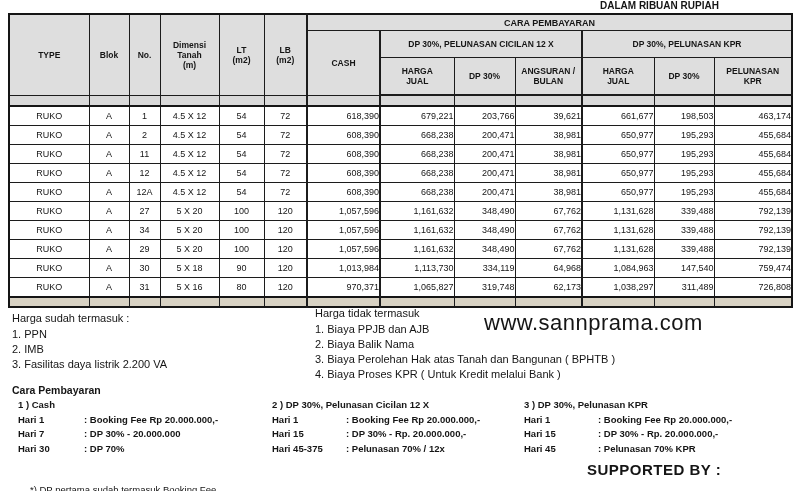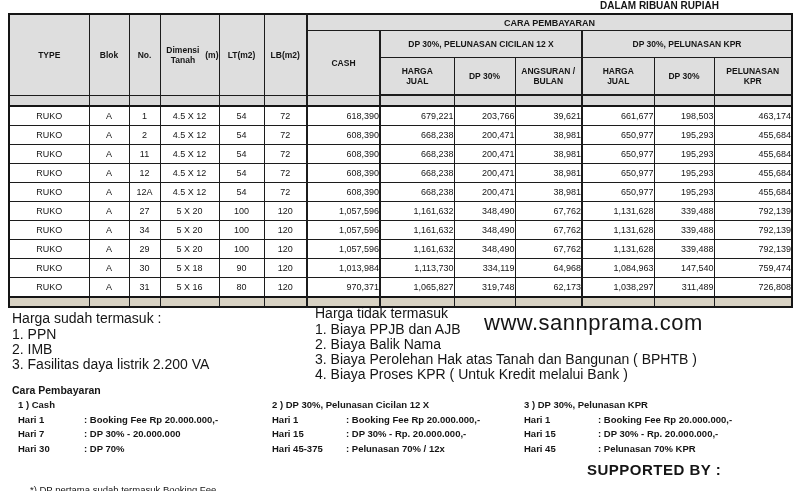--- a/index.html
+++ b/index.html
@@ -26,27 +26,27 @@
   tr.hr1 th{height:15px;}
   tr.hr2 th{height:26px;margin-top:29px;}
   tr.hr3 th{height:36px;}
   tr.data td{height:18px;background:#fff;}
   tr.strip td{height:9px;background:#d9d9d9;border-bottom:2px solid #151515;}
   tr.strip2 td{height:8px;background:#d8d2c3;border-top:2px solid #151515;}
   td.c{text-align:center;}
   td.n{text-align:right;padding-right:9px;}
   .bL2{border-left-width:2px !important;}
   tr.hr3 th{border-bottom-width:2px;}
-  .vcell{display:flex;flex-direction:row;align-items:center;justify-content:center;white-space:normal;}
+  .vcell{display:flex;flex-direction:column;align-items:center;justify-content:center;white-space:normal;}
   .wrap{display:block;white-space:normal;margin:0 auto;}
   .w46{max-width:46px;} .w56{max-width:56px;} .w60{max-width:60px;}
   
   .abs{position:absolute;}
   .units{left:600px;top:0;font-size:10px;line-height:11px;font-weight:bold;}
-  .note{font-size:14px;line-height:15px;}
+  .note{font-size:11px;line-height:15px;}
   .note .t{margin-bottom:1px;}
   .website{left:484px;top:310px;font-size:22px;font-weight:normal;letter-spacing:.5px;}
   .pay-title{left:12px;top:384px;font-size:10.5px;font-weight:bold;}
   .method{top:398px;font-size:9.5px;line-height:14.5px;}
   .m-title{font-weight:bold;}
   .m-line{display:flex;font-weight:bold;}
   .m-label{flex:0 0 66px;}
   .m-label.w74{flex:0 0 74px;}
   .supported{left:587px;top:461px;font-size:15px;font-weight:bold;letter-spacing:.5px;}
   .footnote{left:30px;top:484px;font-size:9.5px;}

